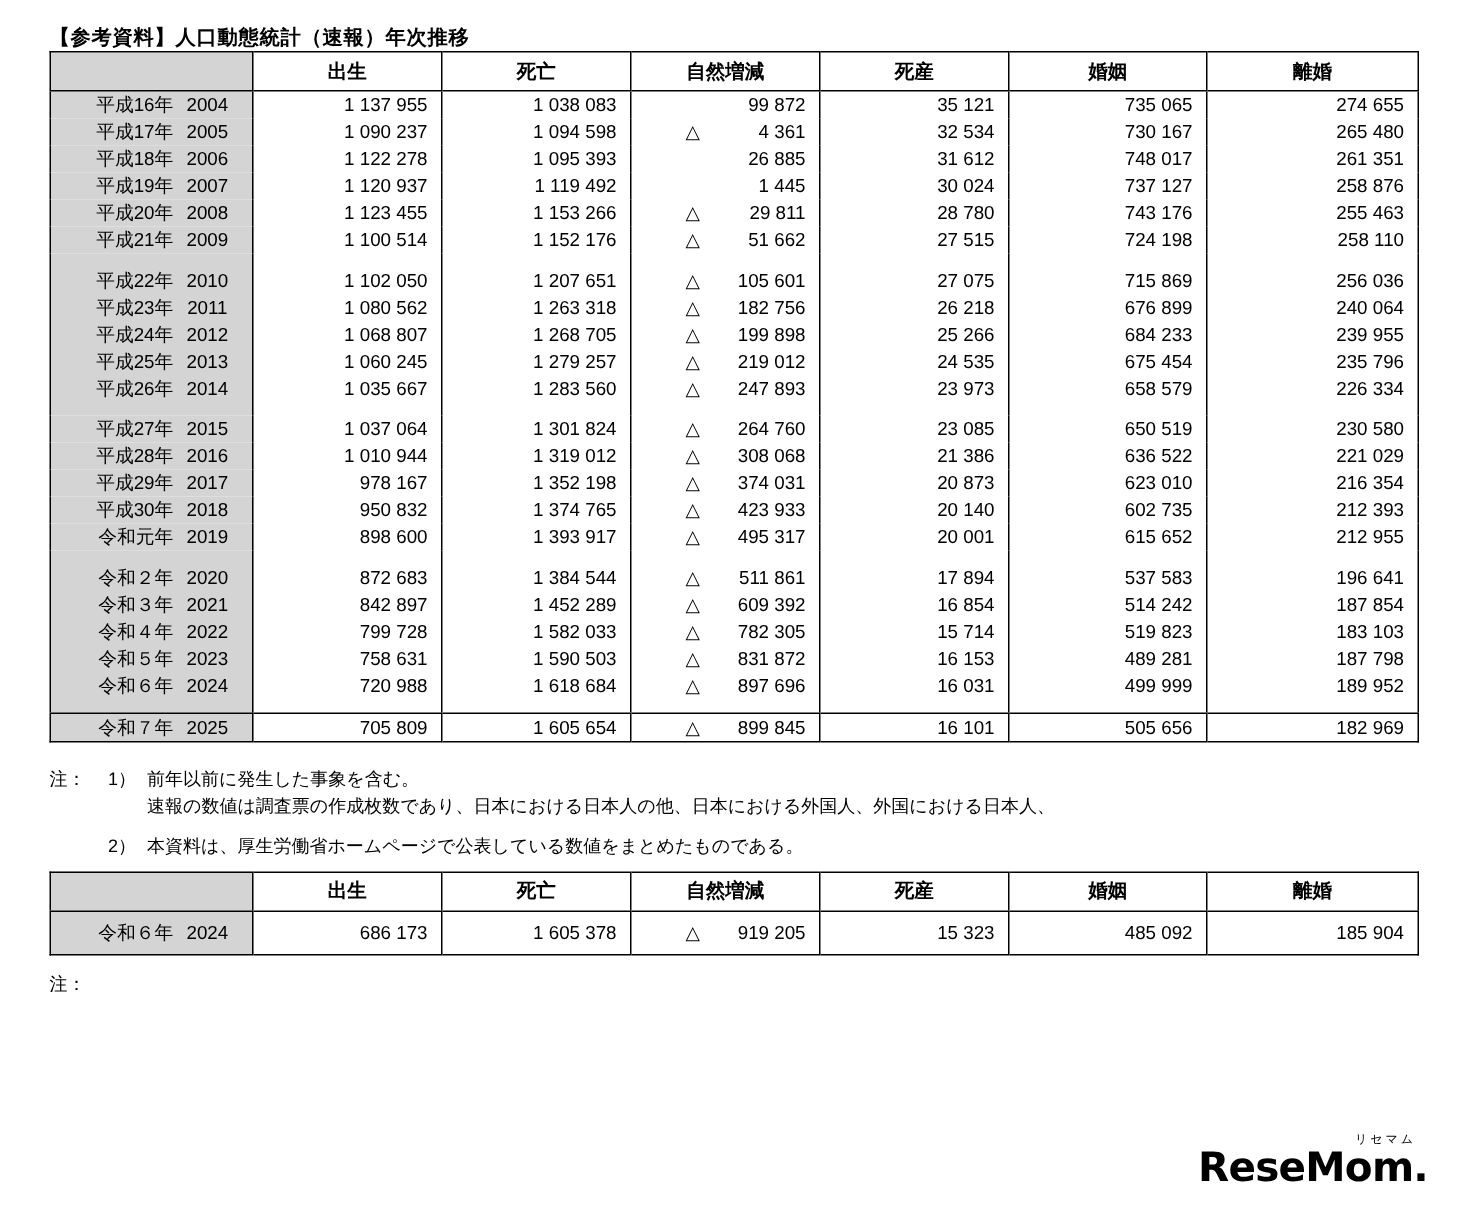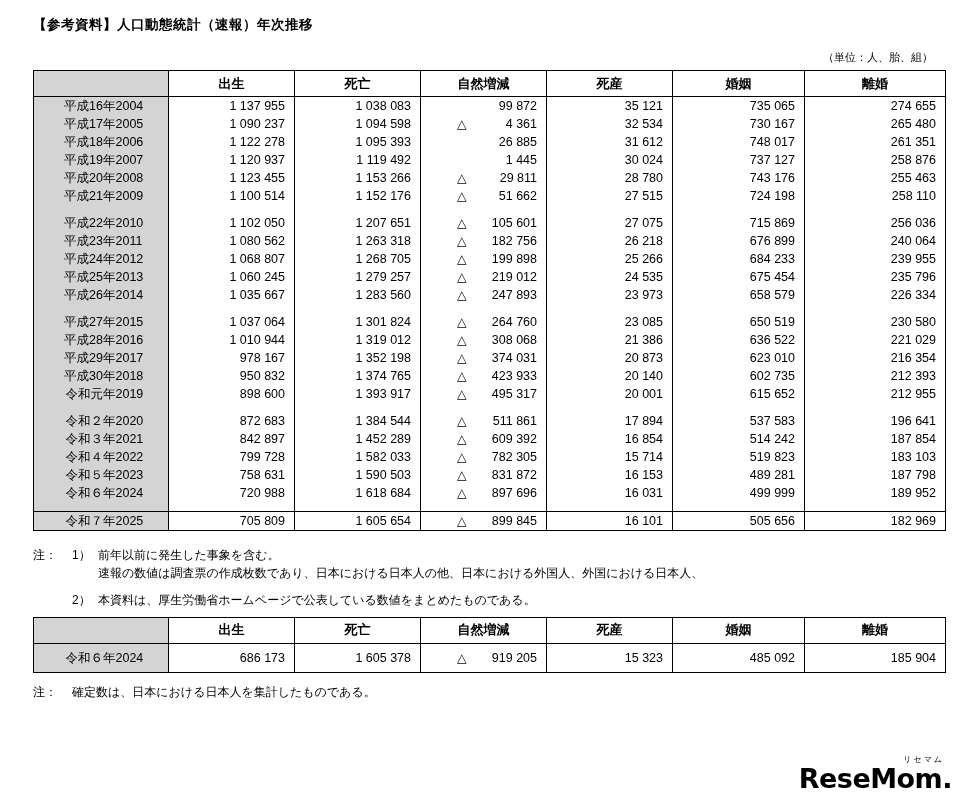--- a/index.html
+++ b/index.html
@@ -36,21 +36,21 @@
     padding: 0;
   }
   .stat td {
     font-size: 12.5px;
     height: 18px;
     line-height: 18px;
     padding: 0;
     vertical-align: middle;
   }
   .stat td.era { background: #d4d4d4; text-align: right; padding-left: 8px; }
-  .stat td.ynum { background: #d4d4d4; text-align: left; padding-right: 7px; }
+  .stat td.ynum { background: #d4d4d4; text-align: center; padding-right: 7px; }
   .stat td.num { border-left: 1px solid #000; }
   .stat .wrap { position: relative; padding-right: 9px; text-align: right; }
   .stat .tri { position: absolute; left: 36px; top: 0; }
   .stat tr.spacer td { height: 9px; line-height: 0; }
   .stat tr.spacer td.yearblock { background: #d4d4d4; }
   .stat tr.spacer.rule td { border-bottom: 1px solid #000; }
   table.stat.fixed td { height: 28px; line-height: 28px; }
 
   .note { display: flex; font-size: 12px; line-height: 18px; margin-top: 15px; }
   .note .nlabel { width: 39px; flex: none; }
@@ -68,21 +68,20 @@
     font-size: 27px; font-weight: bold; line-height: 1.1;
     font-family: "DejaVu Sans", "Liberation Sans", sans-serif;
     letter-spacing: -0.5px;
   }
 </style>
 </head>
 <body>
 
 <div class="page">
   <div class="title">【参考資料】人口動態統計（速報）年次推移</div>
-  <div class="unit">（単位：人、胎、組）</div>
 
   <table class="stat" id="main-table">
       <colgroup>
         <col style="width: 82px;">
         <col style="width: 53px;">
         <col style="width: 126px;">
         <col style="width: 126px;">
         <col style="width: 126px;">
         <col style="width: 126px;">
         <col style="width: 132px;">
@@ -686,26 +685,19 @@
           </td>
           <td class="num">
             <div class="wrap"><span>185 904</span></div>
           </td>
         </tr>
       </tbody>
     </table>
 
   <div class="note" id="note-fixed">
       <div class="nlabel">注：</div>
-      <div class="nbody">
-        <div class="nitem">
-          <div class="nlines">
-            <div>確定数は、日本における日本人を集計したものである。</div>
-          </div>
-        </div>
-      </div>
     </div>
 </div>
 
 <div class="logo">
   <div class="logo-kana">リセマム</div>
   <div class="logo-name">ReseMom.</div>
 </div>
 
 </body></html>

